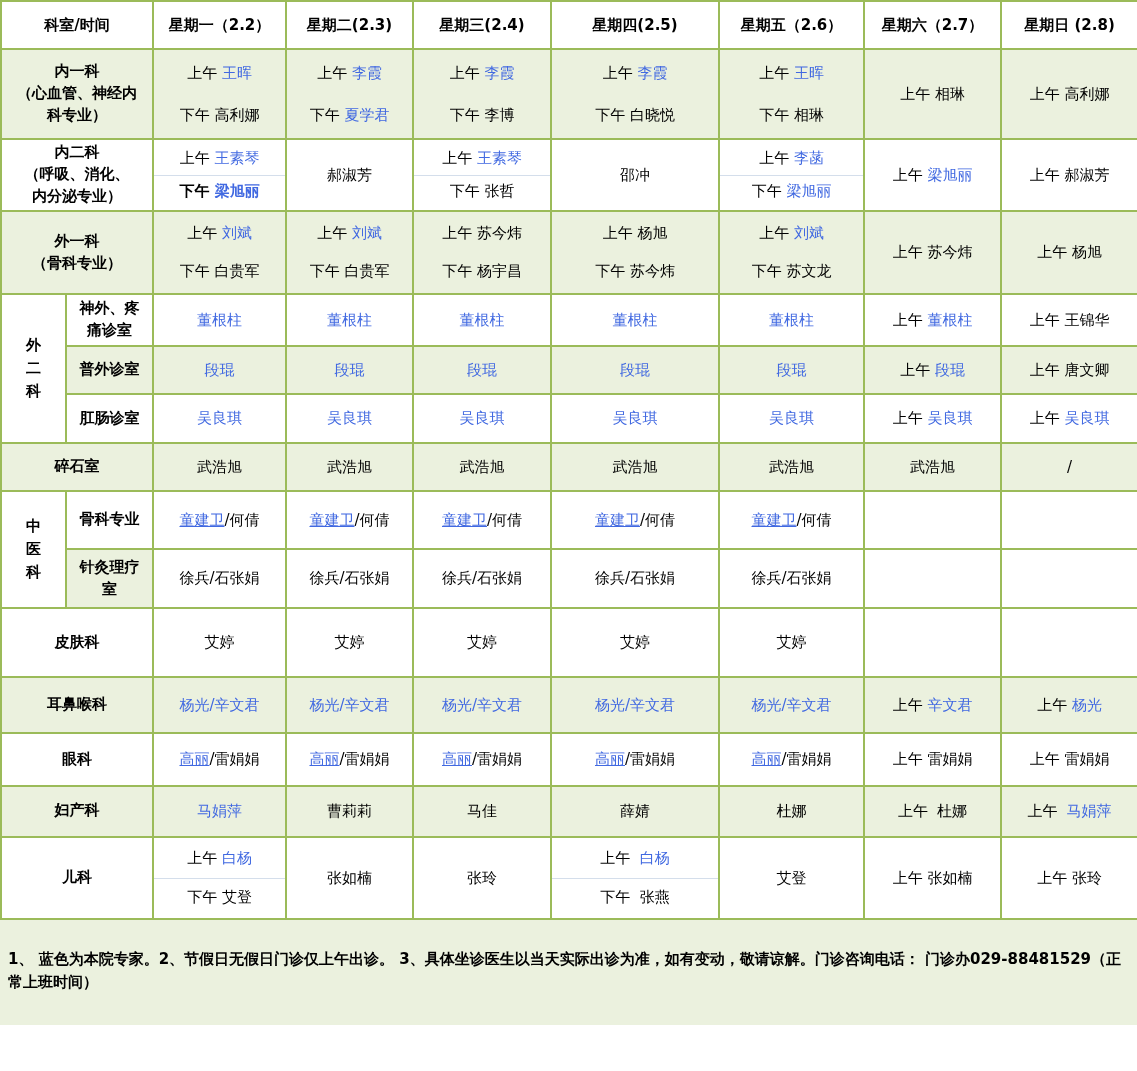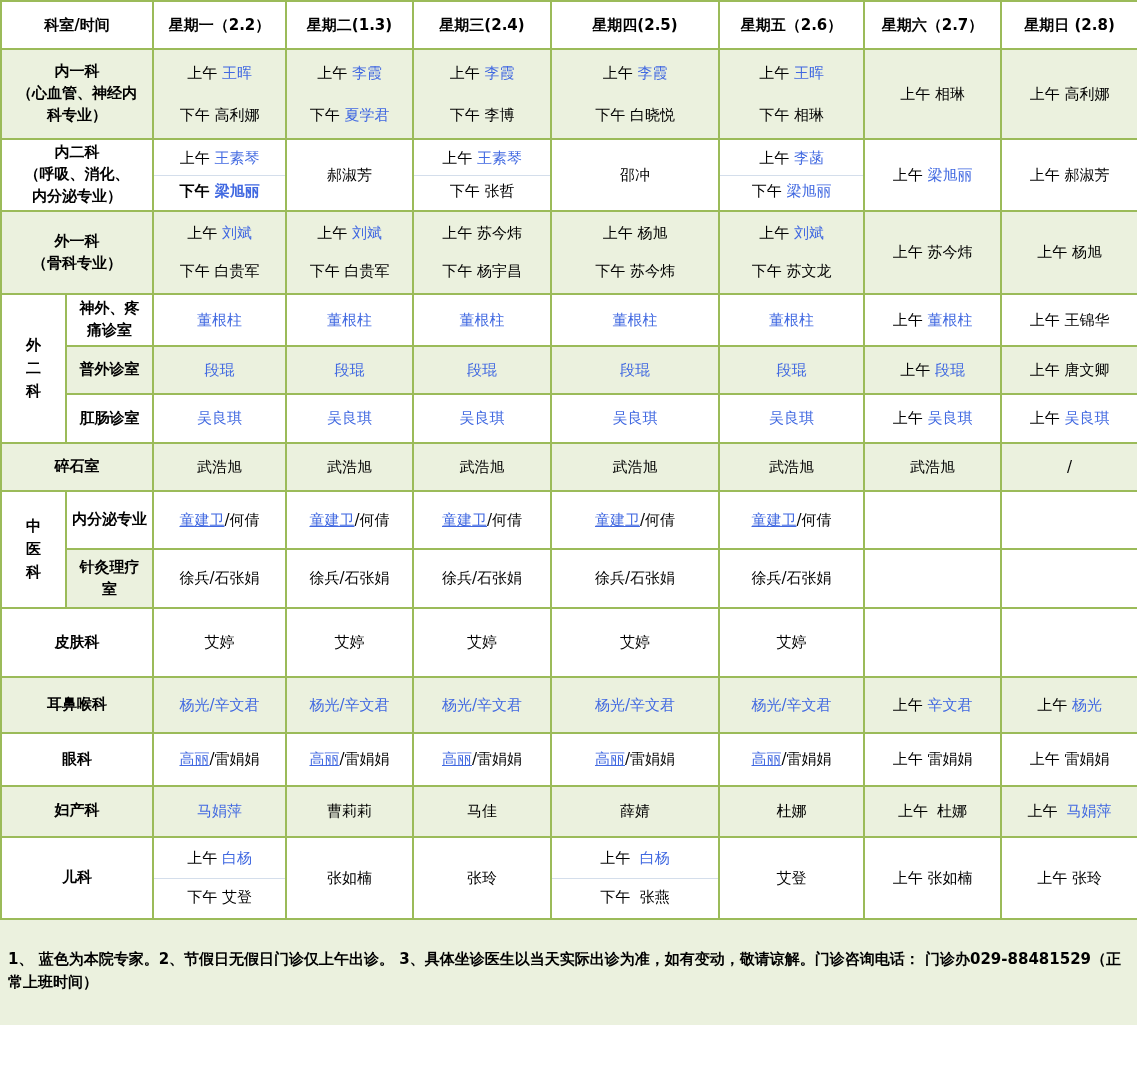--- a/index.html
+++ b/index.html
@@ -38,21 +38,21 @@
       <col style="width:138px">
         <col style="width:168px">
         <col style="width:145px">
         <col style="width:137px">
         <col style="width:137px">
     </colgroup>
     <thead>
       <tr style="height:48px">
         <th colspan="2">科室/时间</th>
         <th>星期一（2.2）</th>
-        <th>星期二(1.3)</th>
+        <th>星期二(2.3)</th>
         <th>星期三(2.4)</th>
         <th>星期四(2.5)</th>
         <th>星期五（2.6）</th>
         <th>星期六（2.7）</th>
         <th>星期日 (2.8)</th>
       </tr>
     </thead>
     <tbody id="sched-body">
         <tr style="height: 90px;">
           <td colspan="2" class="dlabel bg-green">内一科
@@ -339,21 +339,21 @@
           <td class="dcell bg-green">
             <div class="cw" style="height: 46px;">
               <div class="line"><span>/</span></div>
             </div>
           </td>
         </tr>
         <tr style="height: 58px;">
           <td rowspan="2" class="glabel bg-white">中
 医
 科</td>
-          <td class="dlabel bg-white">内分泌专业</td>
+          <td class="dlabel bg-white">骨科专业</td>
           <td class="dcell bg-white">
             <div class="cw" style="height: 52px;">
               <div class="line"><span class="blue ul">童建卫</span><span>/何倩</span></div>
             </div>
           </td>
           <td class="dcell bg-white">
             <div class="cw" style="height: 52px;">
               <div class="line"><span class="blue ul">童建卫</span><span>/何倩</span></div>
             </div>
           </td>

